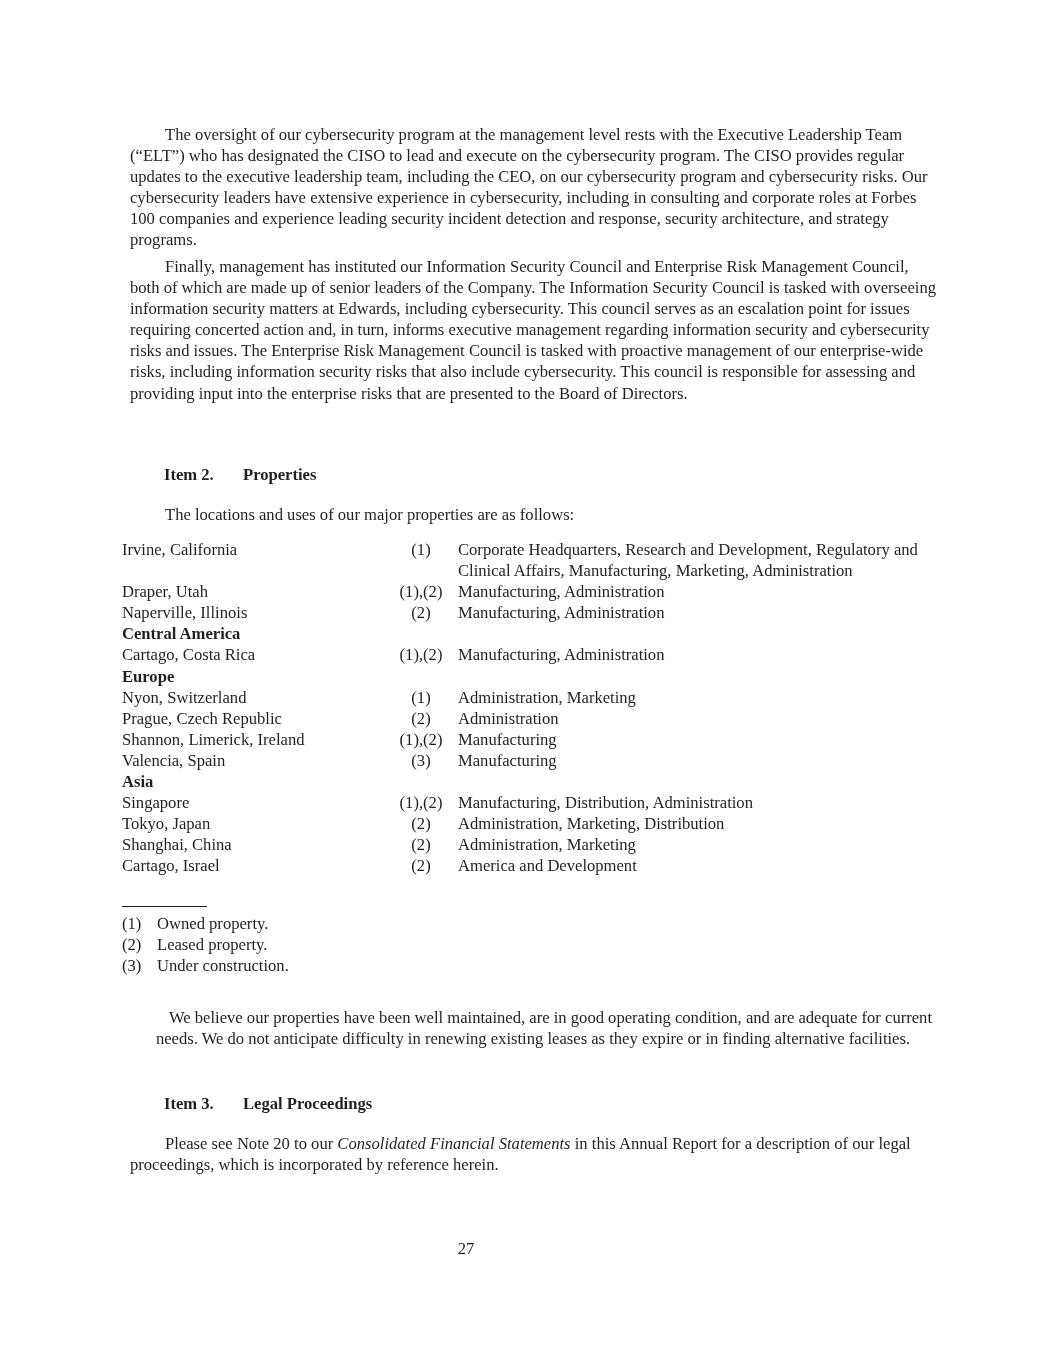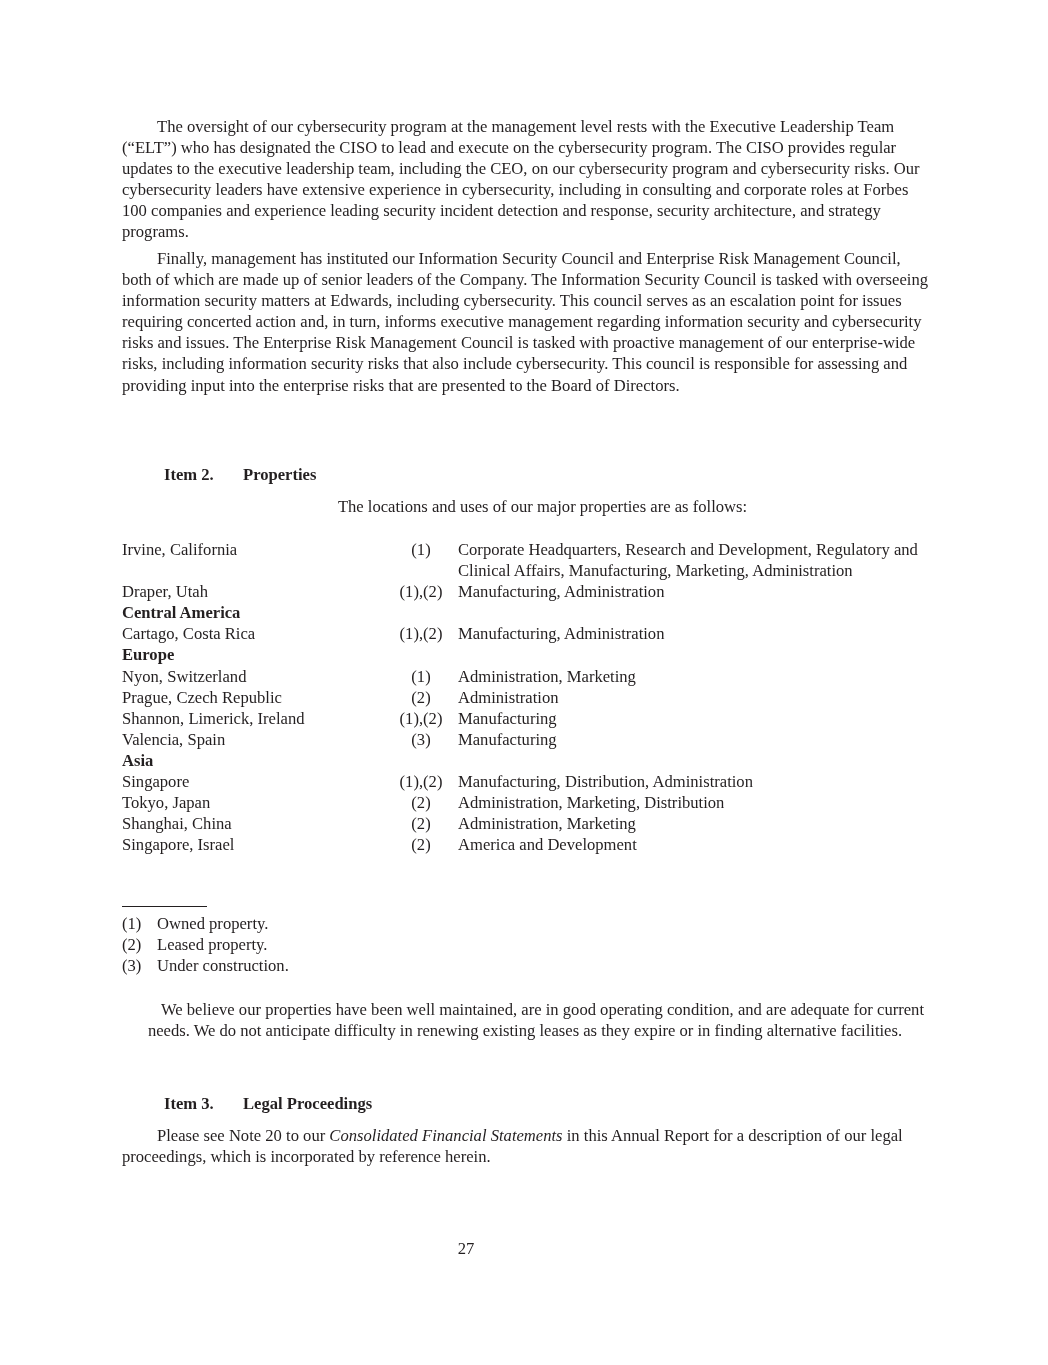--- a/index.html
+++ b/index.html
@@ -3,28 +3,28 @@
   <meta charset="utf-8">
   <style>
     html, body { margin: 0; padding: 0; background: #ffffff; }
     body {
       width: 1048px; height: 1365px; position: relative; overflow: hidden;
       font-family: "Liberation Serif", "DejaVu Serif", serif;
       color: #231f20;
       font-size: 16.6px;
     }
     .page { position: absolute; left: 122px; top: 116px; width: 806px; }
-    p { margin: 0; line-height: 21.1px; }
+    p { margin: 8px; line-height: 21.1px; }
     .para { text-indent: 35px; }
     .p1 { position: absolute; top: 0; width: 806px; }
     .p2 { position: absolute; top: 132px; width: 806px; }
     .heading { position: absolute; font-weight: bold; line-height: 21px; white-space: nowrap; }
     .heading .num { display: inline-block; width: 79px; margin-left: 42px; }
     .h-props { top: 348px; }
-    .intro { position: absolute; top: 380px; width: 806px; text-align: center; }
+    .intro { position: absolute; top: 380px; width: 806px; }
     table.props { position: absolute; top: 423px; left: 0; border-collapse: collapse; width: 806px; }
     table.props td { padding: 0; line-height: 21.1px; vertical-align: top; }
     td.loc { width: 262px; margin-left: 44px; }
     td.own { width: 74px; text-align: center; }
     td.use { padding-left: 0; }
     tr.region td { font-weight: bold; }
     .rule { position: absolute; top: 790px; left: 0; width: 85px; border-top: 1px solid #231f20; }
     .notes { position: absolute; top: 797px; left: 0; }
     .notes .fn { line-height: 21.1px; white-space: nowrap; }
     .notes .fn .m { display: inline-block; width: 35px; }
@@ -51,20 +51,25 @@
   <table class="props">
     <tbody id="props-body">
         <tr>
           <td class="loc">Irvine, California</td>
           <td class="own">(1)</td>
           <td class="use">Corporate Headquarters, Research and Development, Regulatory and Clinical Affairs, Manufacturing, Marketing, Administration</td>
         </tr>
         <tr>
           <td class="loc">Draper, Utah</td>
           <td class="own">(1),(2)</td>
+          <td class="use">Manufacturing, Administration</td>
+        </tr>
+        <tr>
+          <td class="loc">Naperville, Illinois</td>
+          <td class="own">(2)</td>
           <td class="use">Manufacturing, Administration</td>
         </tr>
         <tr class="region">
           <td colspan="3">Central America</td>
         </tr>
         <tr>
           <td class="loc">Cartago, Costa Rica</td>
           <td class="own">(1),(2)</td>
           <td class="use">Manufacturing, Administration</td>
         </tr>
@@ -103,21 +108,21 @@
           <td class="loc">Tokyo, Japan</td>
           <td class="own">(2)</td>
           <td class="use">Administration, Marketing, Distribution</td>
         </tr>
         <tr>
           <td class="loc">Shanghai, China</td>
           <td class="own">(2)</td>
           <td class="use">Administration, Marketing</td>
         </tr>
         <tr>
-          <td class="loc">Singapore, Israel</td>
+          <td class="loc">Cartago, Israel</td>
           <td class="own">(2)</td>
           <td class="use">America and Development</td>
         </tr>
       </tbody>
   </table>
 
   <div class="rule"></div>
 
   <div class="notes">
     <div class="fn"><span class="m">(1)</span><span>Owned property.</span></div>

